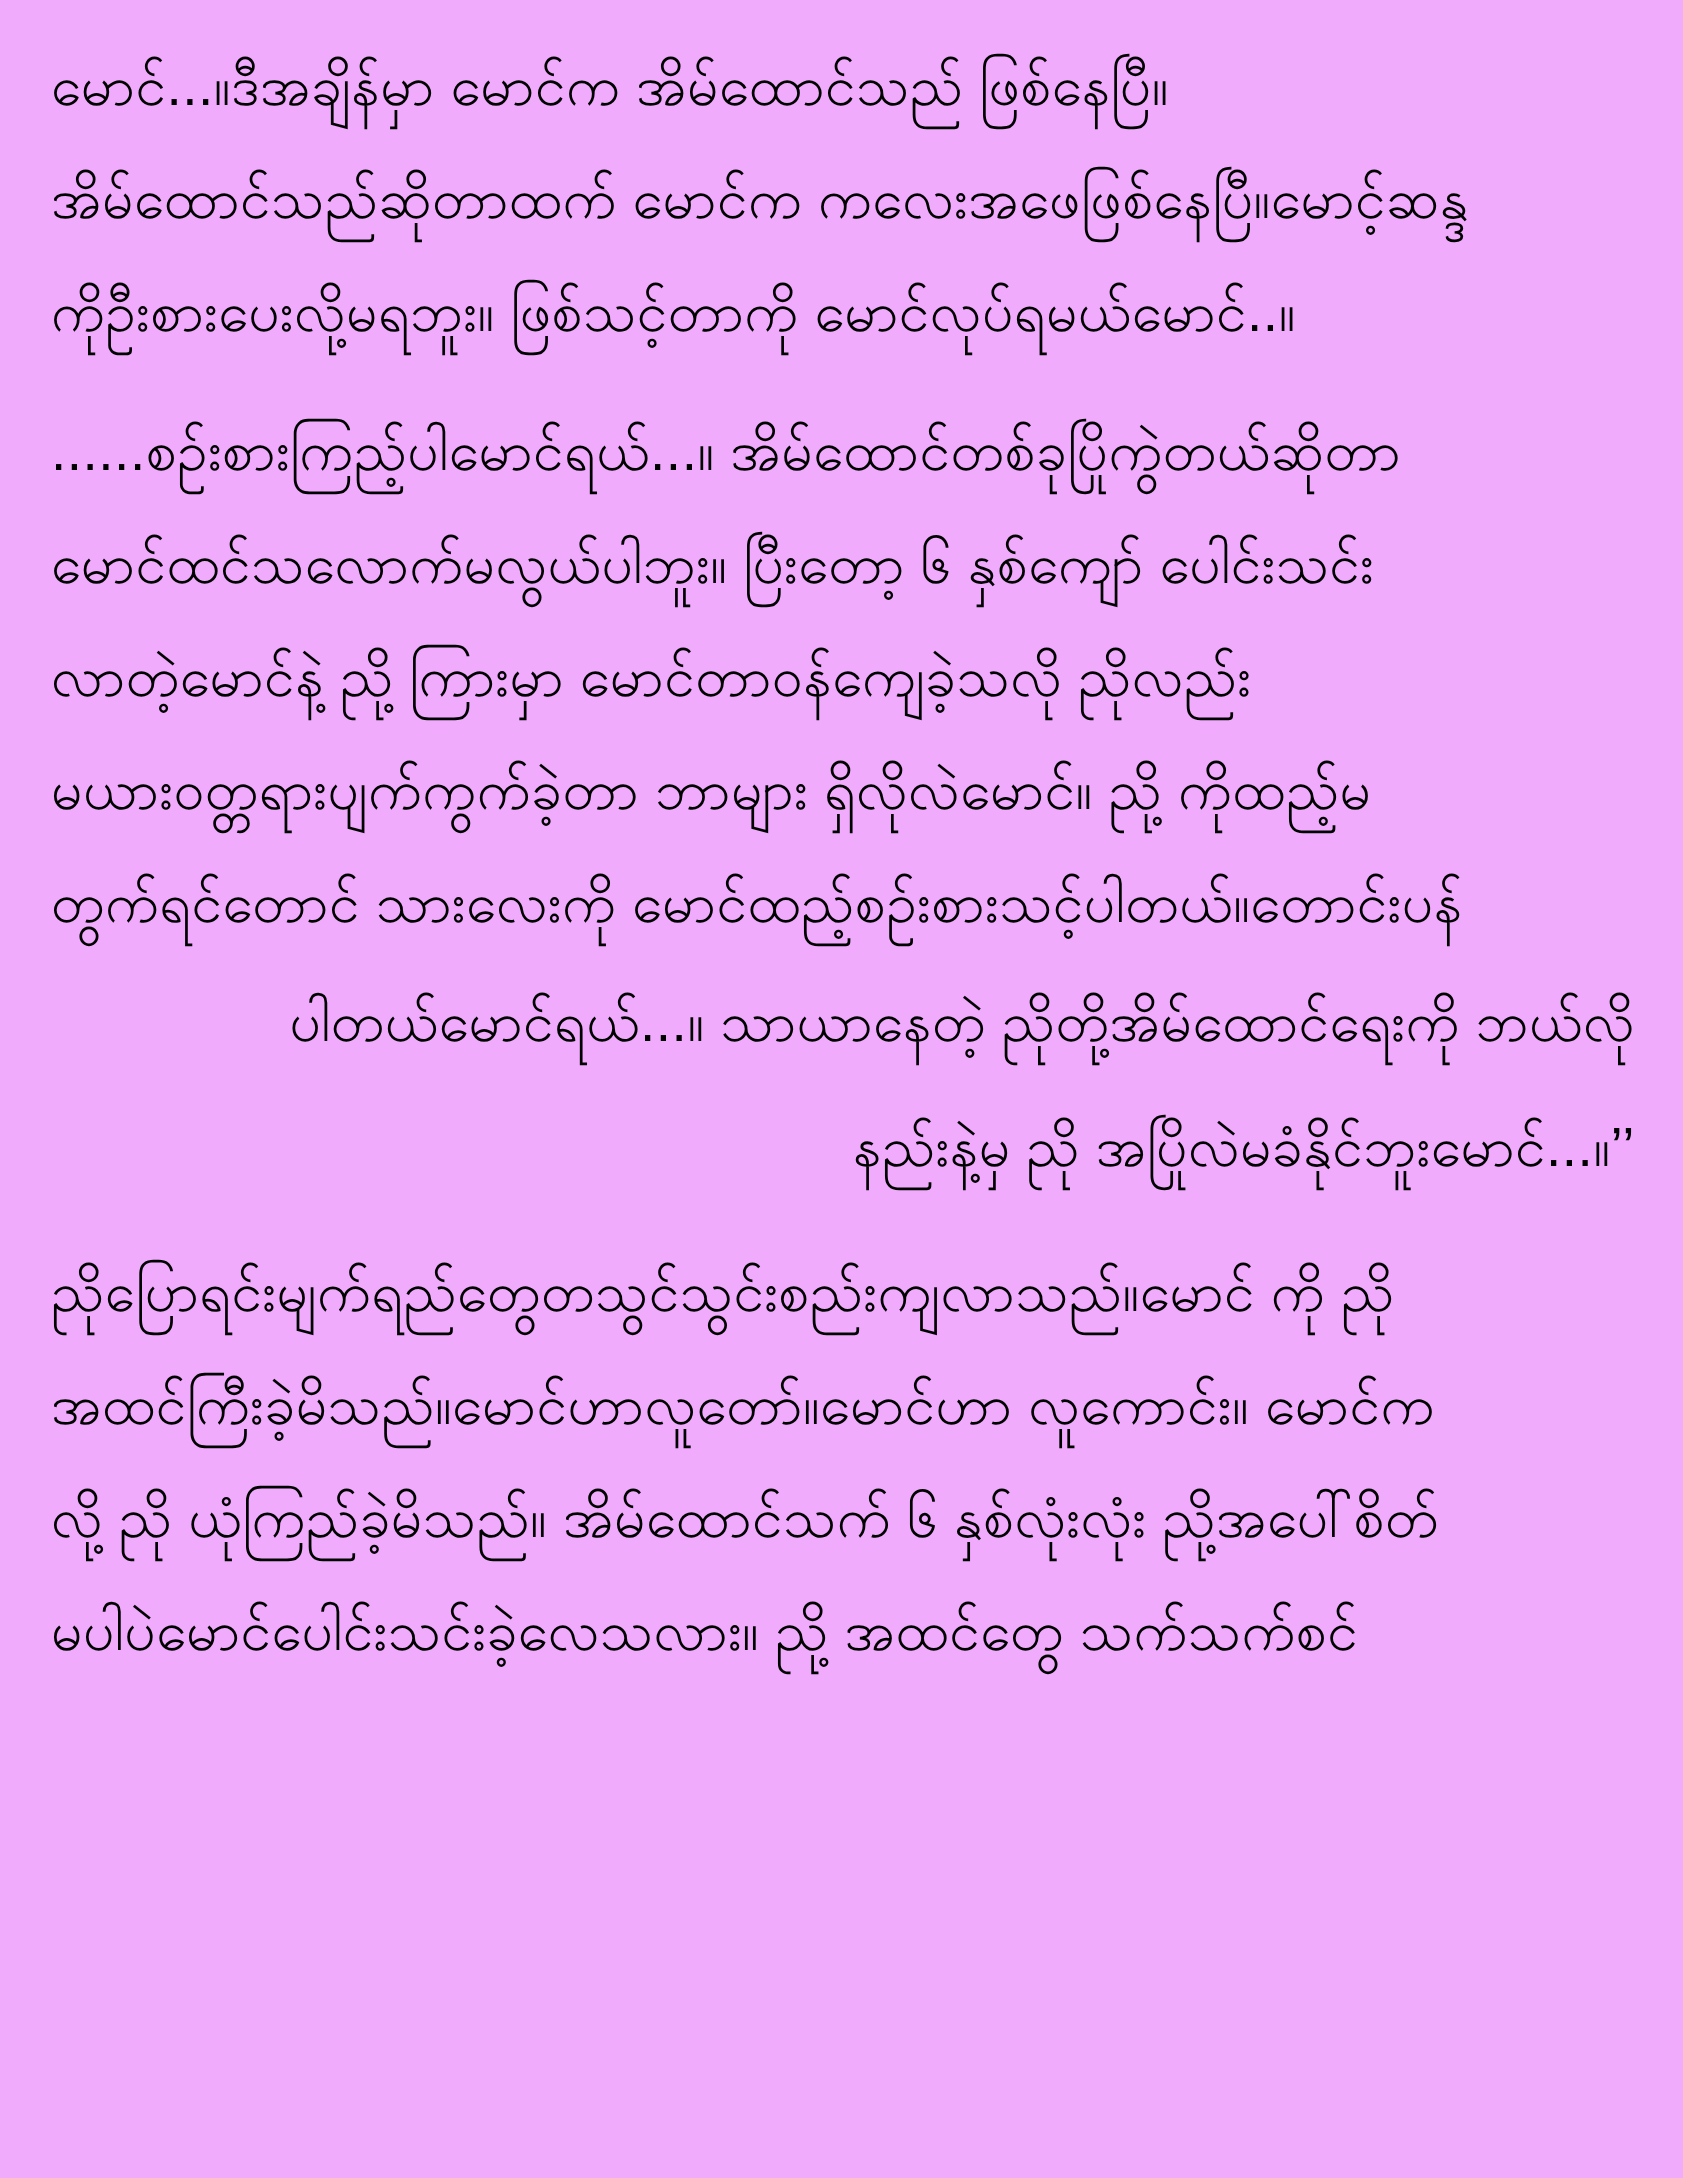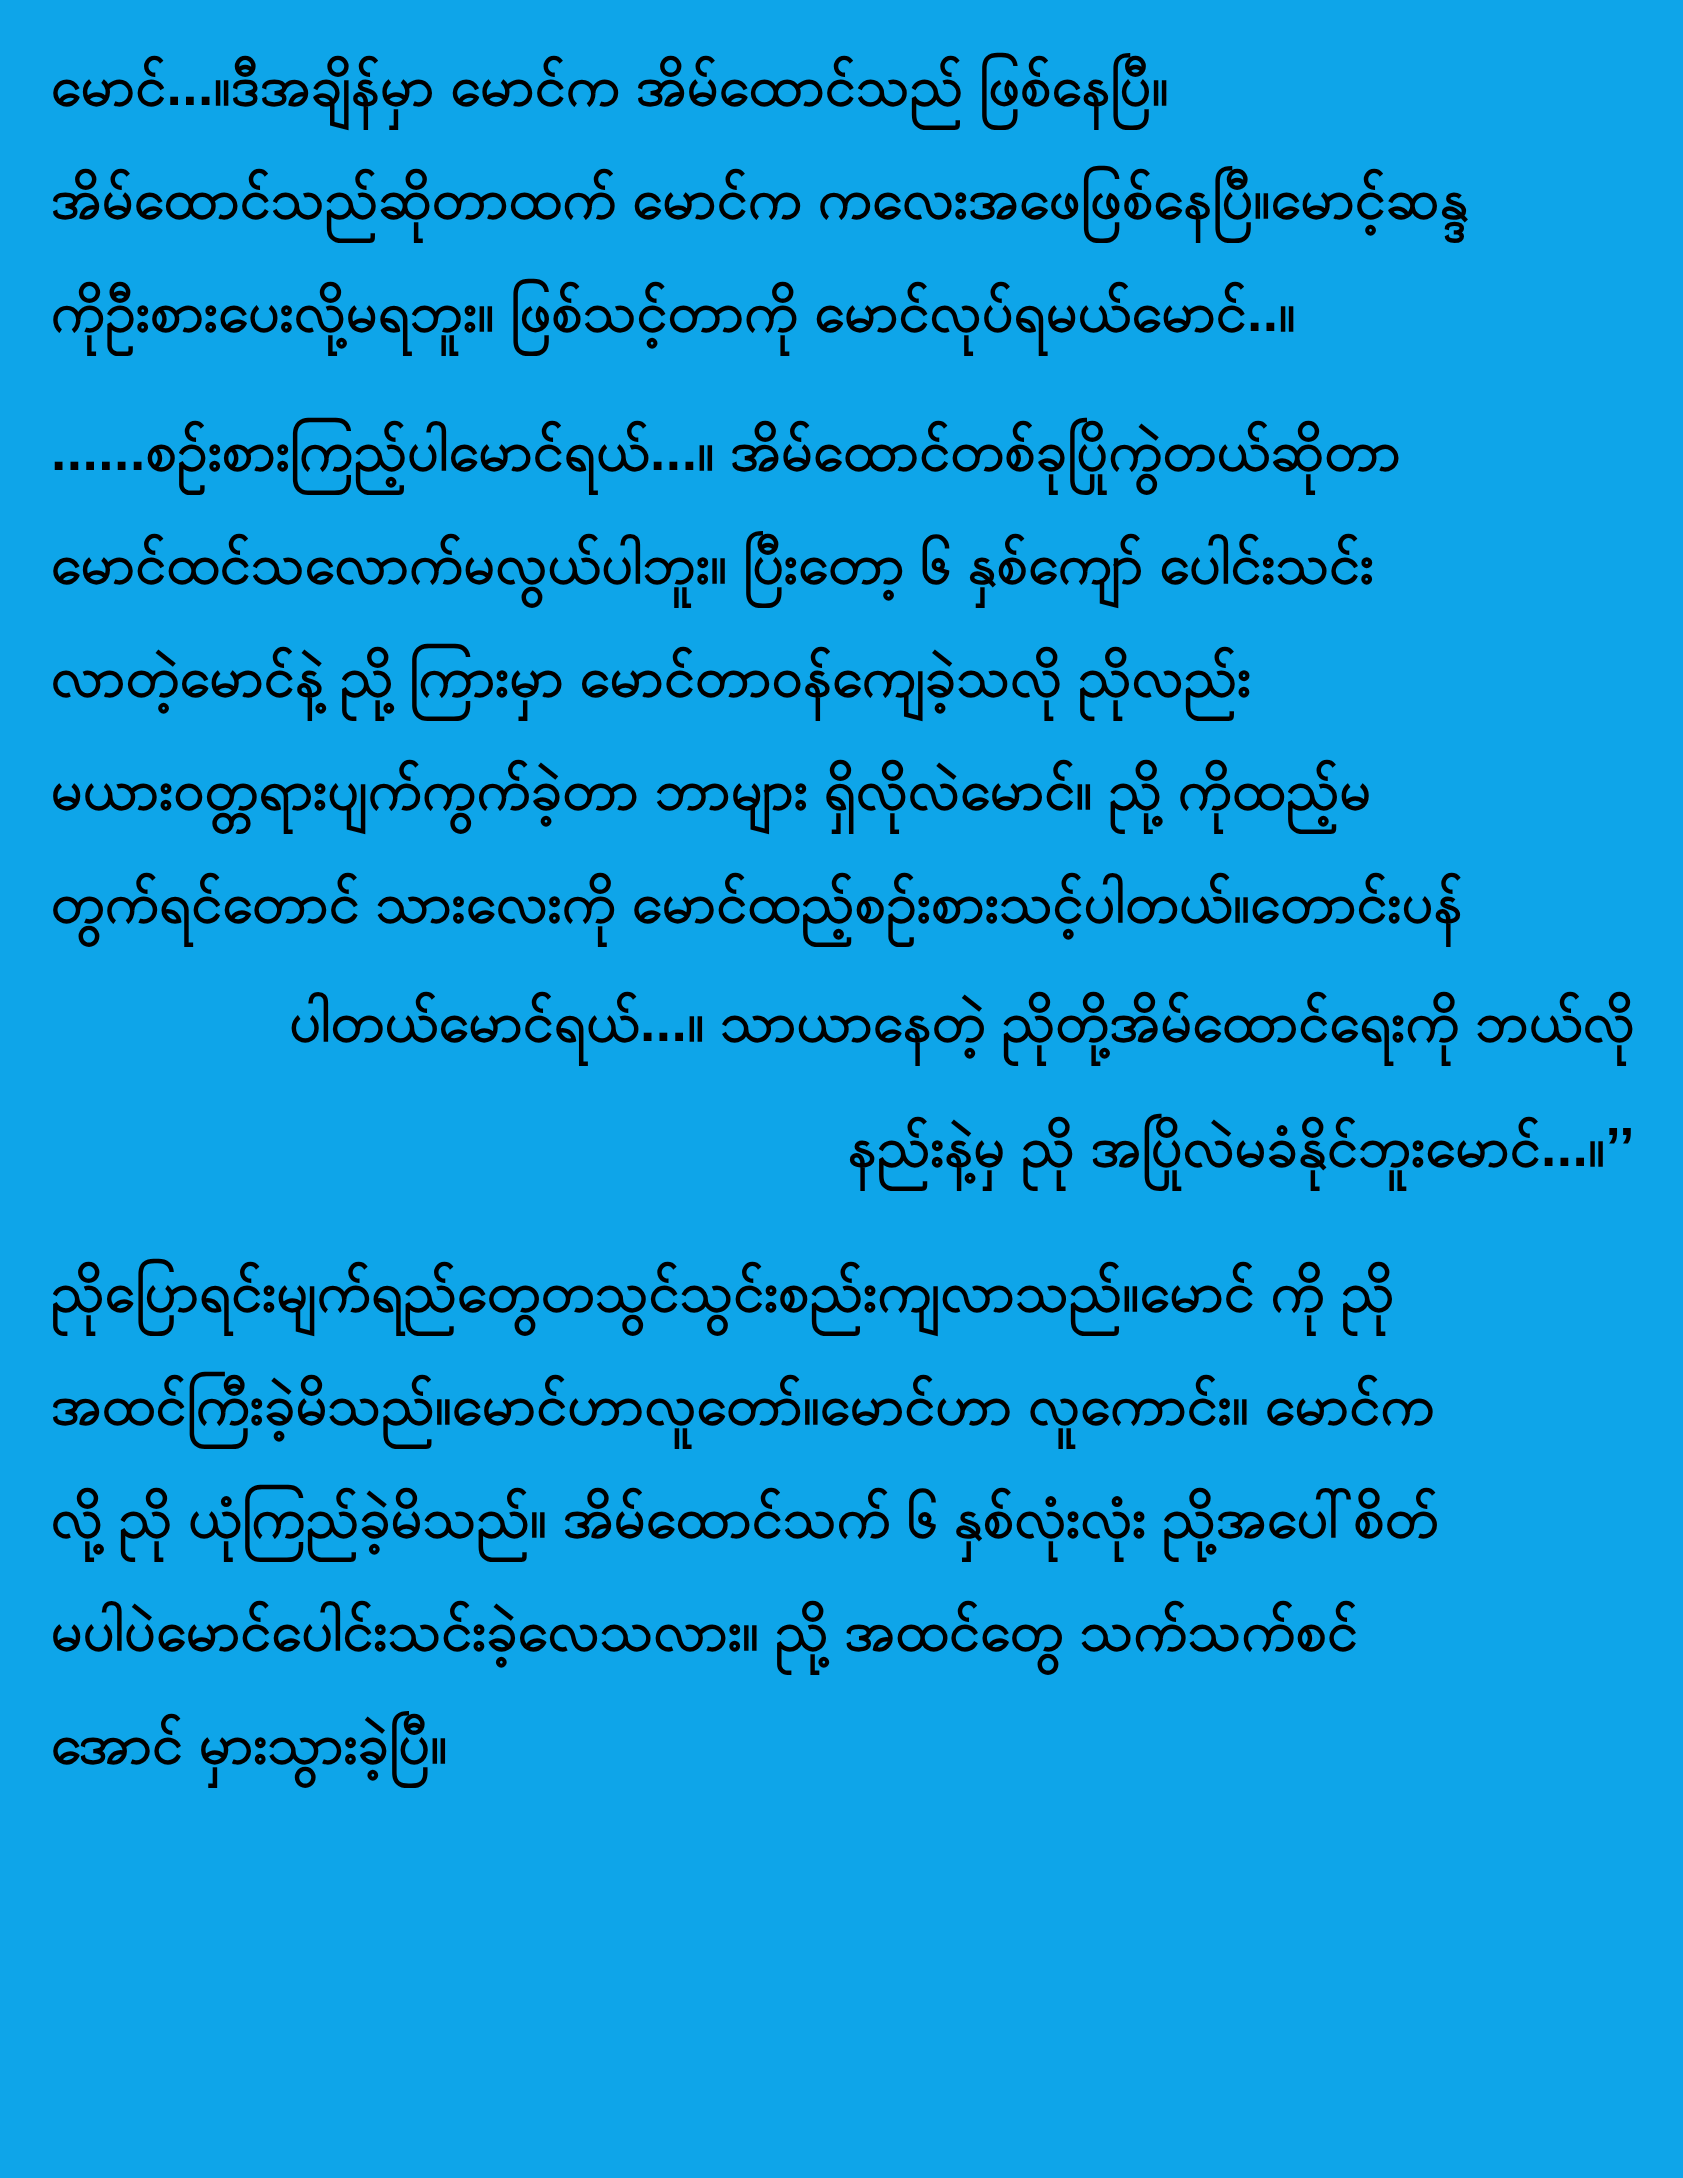--- a/index.html
+++ b/index.html
@@ -5,25 +5,25 @@
   html, body {
     margin: 0;
     padding: 0;
     background: #ffffff;
   }
   .page {
     position: relative;
     width: 1683px;
     height: 2178px;
     box-sizing: border-box;
-    background: #0ea5e9;
+    background: #f0abfc;
     color: #000000;
     padding: 30px 48px 0 51px;
     font-family: "Liberation Sans", sans-serif;
-    font-weight: bold;
+    font-weight: normal;
     overflow: hidden;
   }
   .paragraph {
     margin: 0 0 26px 0;
   }
   .line {
     font-size: 55px;
     line-height: 113px;
     white-space: nowrap;
     letter-spacing: 0.5px;
@@ -53,17 +53,16 @@
     <div class="line">တွက်ရင်တောင် သားလေးကို မောင်ထည့်စဉ်းစားသင့်ပါတယ်။တောင်းပန်</div>
     <div class="line">ပါတယ်မောင်ရယ်...။ သာယာနေတဲ့ ညိုတို့အိမ်ထောင်ရေးကို ဘယ်လို</div>
     <div class="line">နည်းနဲ့မှ ညို အပြိုလဲမခံနိုင်ဘူးမောင်...။’’</div>
   </div>
 
   <div class="paragraph">
     <div class="line">ညိုပြောရင်းမျက်ရည်တွေတသွင်သွင်းစည်းကျလာသည်။မောင် ကို ညို</div>
     <div class="line">အထင်ကြီးခဲ့မိသည်။မောင်ဟာလူတော်။မောင်ဟာ လူကောင်း။ မောင်က</div>
     <div class="line">လို့ ညို ယုံကြည်ခဲ့မိသည်။ အိမ်ထောင်သက် ၆ နှစ်လုံးလုံး ညို့အပေါ်စိတ်</div>
     <div class="line">မပါပဲမောင်ပေါင်းသင်းခဲ့လေသလား။ ညို့ အထင်တွေ သက်သက်စင်</div>
-    <div class="line">အောင် မှားသွားခဲ့ပြီ။</div>
   </div>
 
 </div>
 
 
 </body></html>

